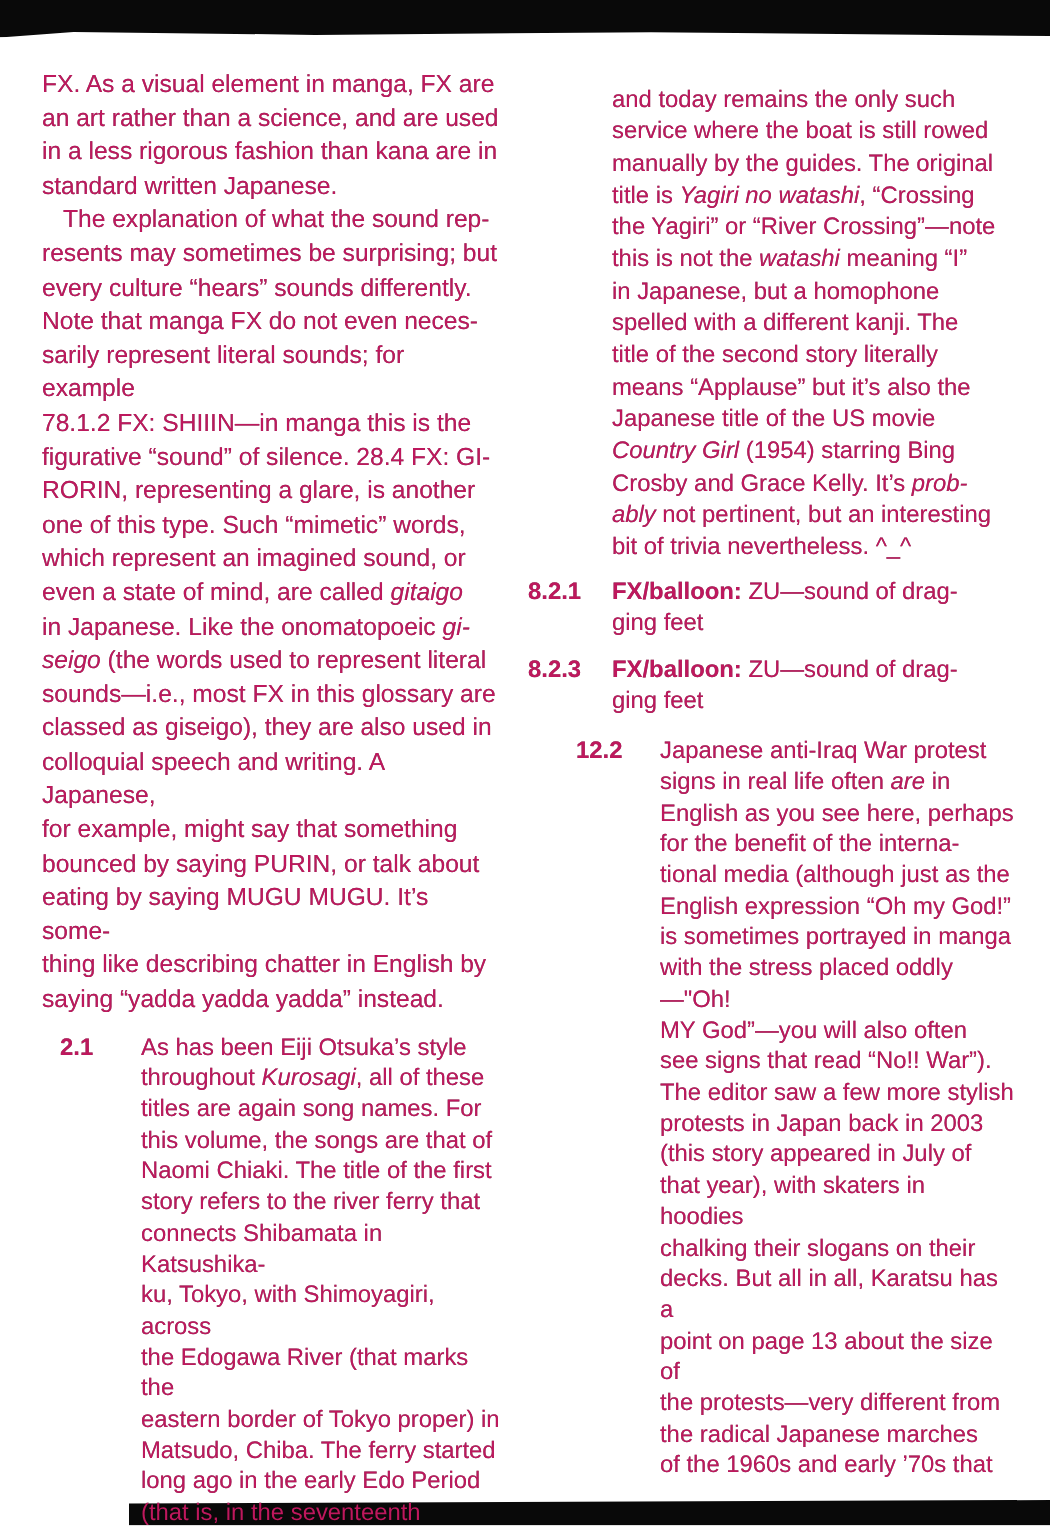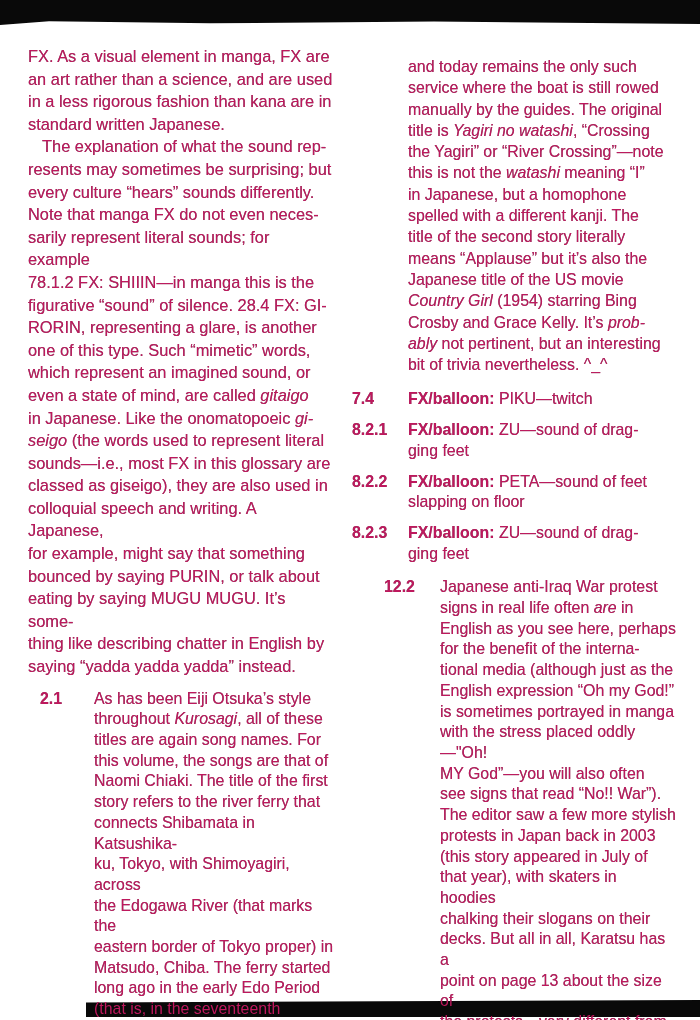--- a/index.html
+++ b/index.html
@@ -68,34 +68,26 @@
 
     <div class="entry">
       <div class="entry-num">2.1</div>
       <div class="entry-body">As has been Eiji Otsuka’s style<br>throughout <i>Kurosagi</i>, all of these<br>titles are again song names. For<br>this volume, the songs are that of<br>Naomi Chiaki. The title of the first<br>story refers to the river ferry that<br>connects Shibamata in Katsushika-<br>ku, Tokyo, with Shimoyagiri, across<br>the Edogawa River (that marks the<br>eastern border of Tokyo proper) in<br>Matsudo, Chiba. The ferry started<br>long ago in the early Edo Period<br>(that is, in the seventeenth century)</div>
     </div>
   </div>
 
   <div class="col right">
     <div class="cont">and today remains the only such<br>service where the boat is still rowed<br>manually by the guides. The original<br>title is <i>Yagiri no watashi</i>, “Crossing<br>the Yagiri” or “River Crossing”—note<br>this is not the <i>watashi</i> meaning “I”<br>in Japanese, but a homophone<br>spelled with a different kanji. The<br>title of the second story literally<br>means “Applause” but it’s also the<br>Japanese title of the US movie<br><i>Country Girl</i> (1954) starring Bing<br>Crosby and Grace Kelly. It’s <i>prob-</i><br><i>ably</i> not pertinent, but an interesting<br>bit of trivia nevertheless. ^_^</div>
 
-    <div class="entry first">
-      <div class="entry-num">7.4</div>
-      <div class="entry-body"><b>FX/balloon:</b> PIKU—twitch</div>
-    </div>
 
     <div class="entry">
       <div class="entry-num">8.2.1</div>
       <div class="entry-body"><b>FX/balloon:</b> ZU—sound of drag-<br>ging feet</div>
     </div>
 
-    <div class="entry">
-      <div class="entry-num">8.2.2</div>
-      <div class="entry-body"><b>FX/balloon:</b> PETA—sound of feet<br>slapping on floor</div>
-    </div>
 
     <div class="entry">
       <div class="entry-num">8.2.3</div>
       <div class="entry-body"><b>FX/balloon:</b> ZU—sound of drag-<br>ging feet</div>
     </div>
 
     <div class="entry gap">
       <div class="entry-num">12.2</div>
       <div class="entry-body">Japanese anti-Iraq War protest<br>signs in real life often <i>are</i> in<br>English as you see here, perhaps<br>for the benefit of the interna-<br>tional media (although just as the<br>English expression “Oh my God!”<br>is sometimes portrayed in manga<br>with the stress placed oddly—"Oh!<br>MY God”—you will also often<br>see signs that read “No!! War”).<br>The editor saw a few more stylish<br>protests in Japan back in 2003<br>(this story appeared in July of<br>that year), with skaters in hoodies<br>chalking their slogans on their<br>decks. But all in all, Karatsu has a<br>point on page 13 about the size of<br>the protests—very different from<br>the radical Japanese marches<br>of the 1960s and early ’70s that</div>
     </div>

